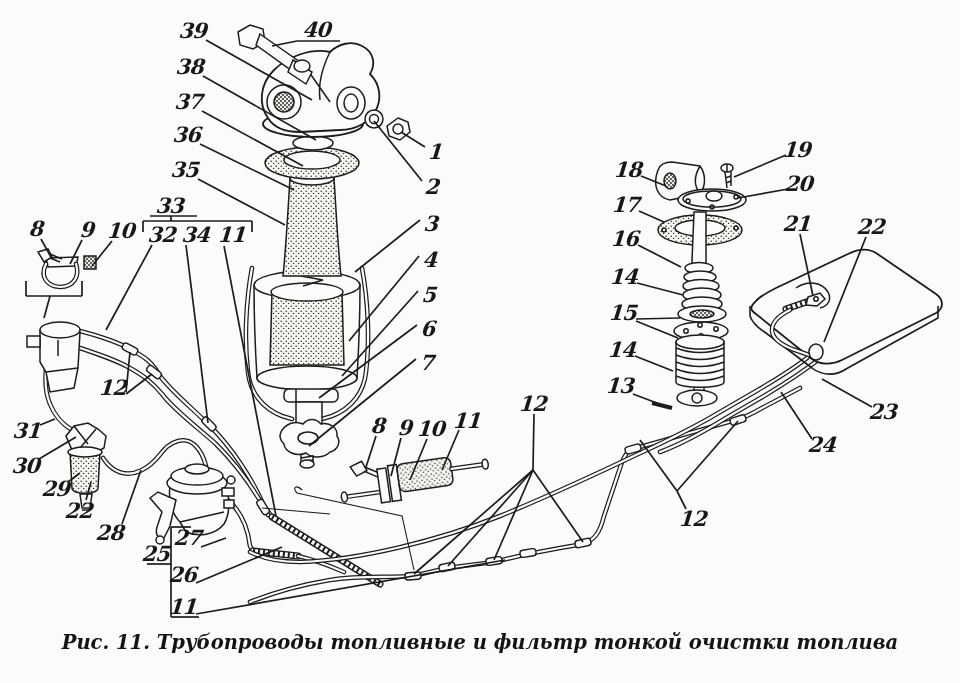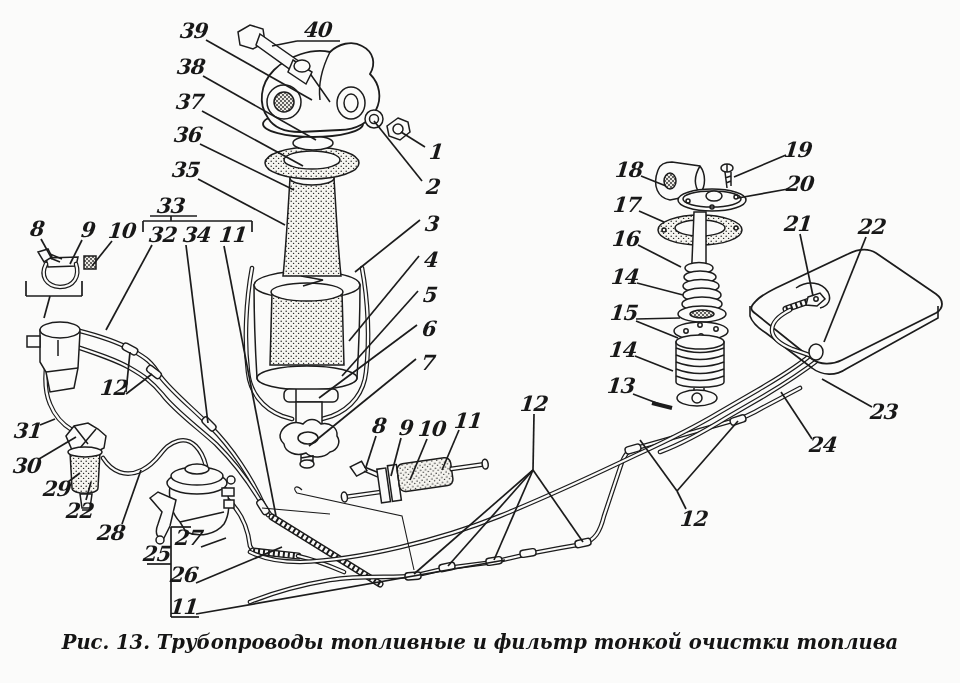--- a/index.html
+++ b/index.html
@@ -381,14 +381,14 @@
       <div class="callout" style="left: 624px; top: 312px;">15</div>
       <div class="callout" style="left: 623px; top: 349px;">14</div>
       <div class="callout" style="left: 621px; top: 385px;">13</div>
       <div class="callout" style="left: 798px; top: 149px;">19</div>
       <div class="callout" style="left: 800px; top: 183px;">20</div>
       <div class="callout" style="left: 798px; top: 223px;">21</div>
       <div class="callout" style="left: 872px; top: 226px;">22</div>
       <div class="callout" style="left: 884px; top: 411px;">23</div>
       <div class="callout" style="left: 823px; top: 444px;">24</div>
     </div>
-<div id="caption">Рис. 13. Трубопроводы топливные и фильтр тонкой очистки топлива</div>
+<div id="caption">Рис. 11. Трубопроводы топливные и фильтр тонкой очистки топлива</div>
 </div>
 
 </body></html>

